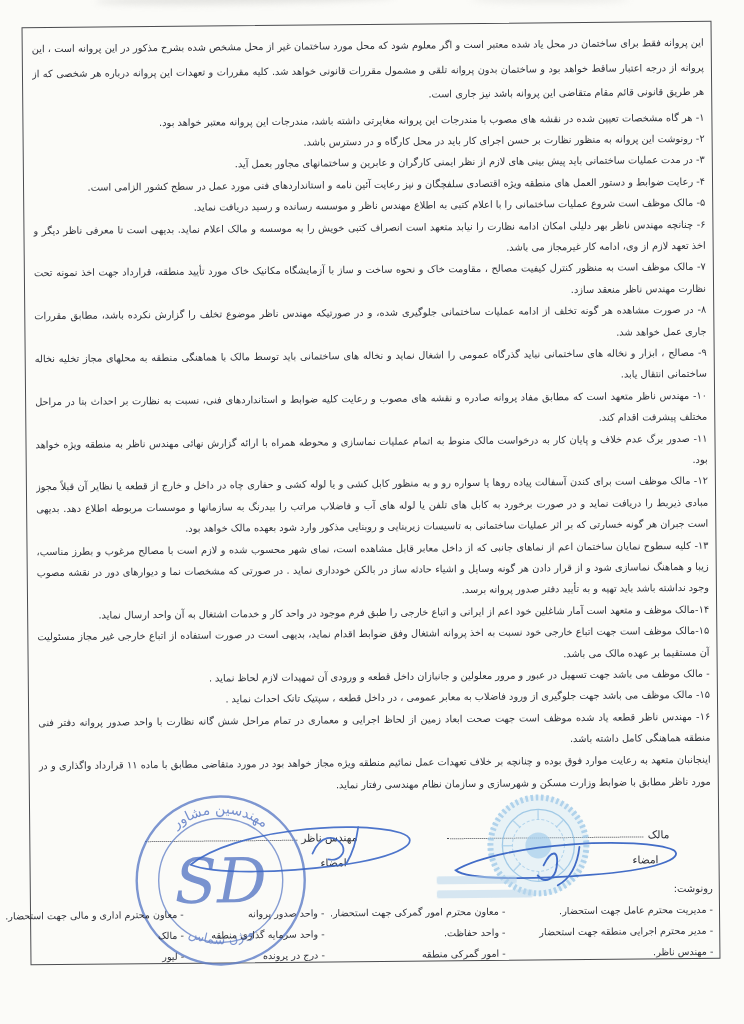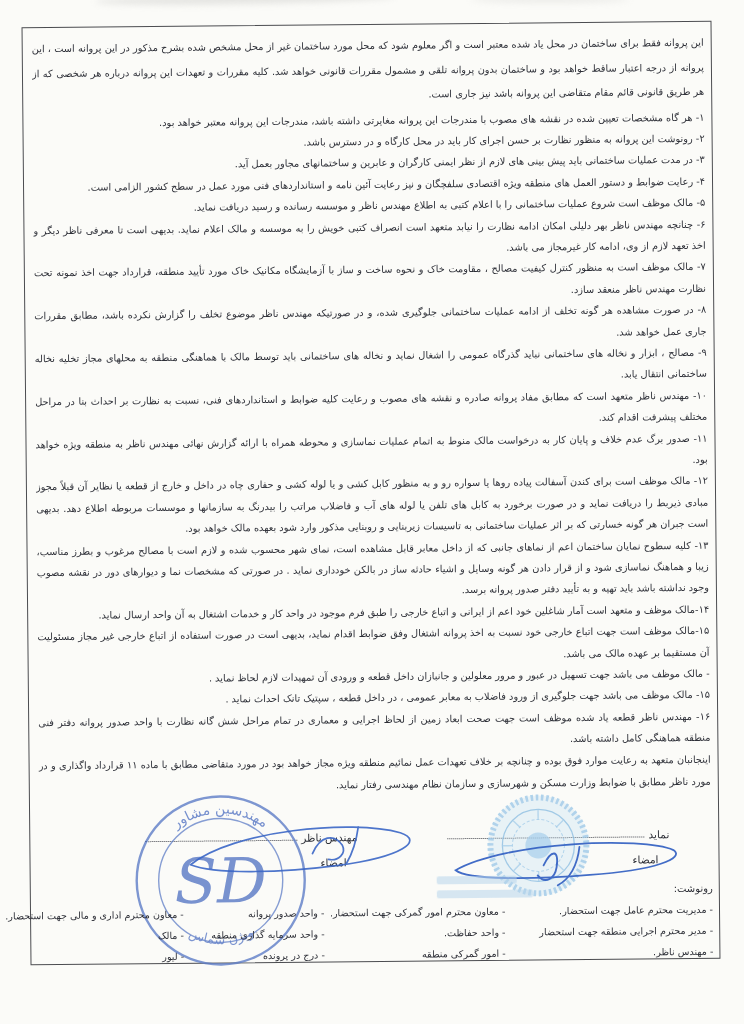--- a/index.html
+++ b/index.html
@@ -74,21 +74,21 @@
     <p>۱۴-مالک موظف و متعهد است آمار شاغلین خود اعم از ایرانی و اتباع خارجی را طبق فرم موجود در واحد کار و خدمات اشتغال به آن واحد ارسال نماید.</p>
     <p>۱۵-مالک موظف است جهت اتباع خارجی خود نسبت به اخذ پروانه اشتغال وفق ضوابط اقدام نماید، بدیهی است در صورت استفاده از اتباع خارجی غیر مجاز مسئولیت آن مستقیما بر عهده مالک می باشد.</p>
     <p>- مالک موظف می باشد جهت تسهیل در عبور و مرور معلولین و جانبازان داخل قطعه و ورودی آن تمهیدات لازم لحاظ نماید .</p>
     <p>۱۵- مالک موظف می باشد جهت جلوگیری از ورود فاضلاب به معابر عمومی ، در داخل قطعه ، سپتیک تانک احداث نماید .</p>
     <p>۱۶- مهندس ناظر قطعه یاد شده موظف است جهت صحت ابعاد زمین از لحاظ اجرایی و معماری در تمام مراحل شش گانه نظارت با واحد صدور پروانه دفتر فنی منطقه هماهنگی کامل داشته باشد.</p>
     <p class="closing">اینجانبان متعهد به رعایت موارد فوق بوده و چنانچه بر خلاف تعهدات عمل نمائیم منطقه ویژه مجاز خواهد بود در مورد متقاضی مطابق با ماده ۱۱ قرارداد واگذاری و در مورد ناظر مطابق با ضوابط وزارت مسکن و شهرسازی و سازمان نظام مهندسی رفتار نماید.</p>
   </div>
 
   <div class="sig sig-owner">
     <div class="sig-row">
-      <span class="sig-role">نماید</span>
+      <span class="sig-role">مالک</span>
       <span class="dots"></span>
     </div>
     <div class="sig-sign">امضاء</div>
   </div>
 
   <div class="sig sig-engineer">
     <div class="sig-row">
       <span class="sig-role">مهندس ناظر</span>
       <span class="dots"></span>
     </div>

